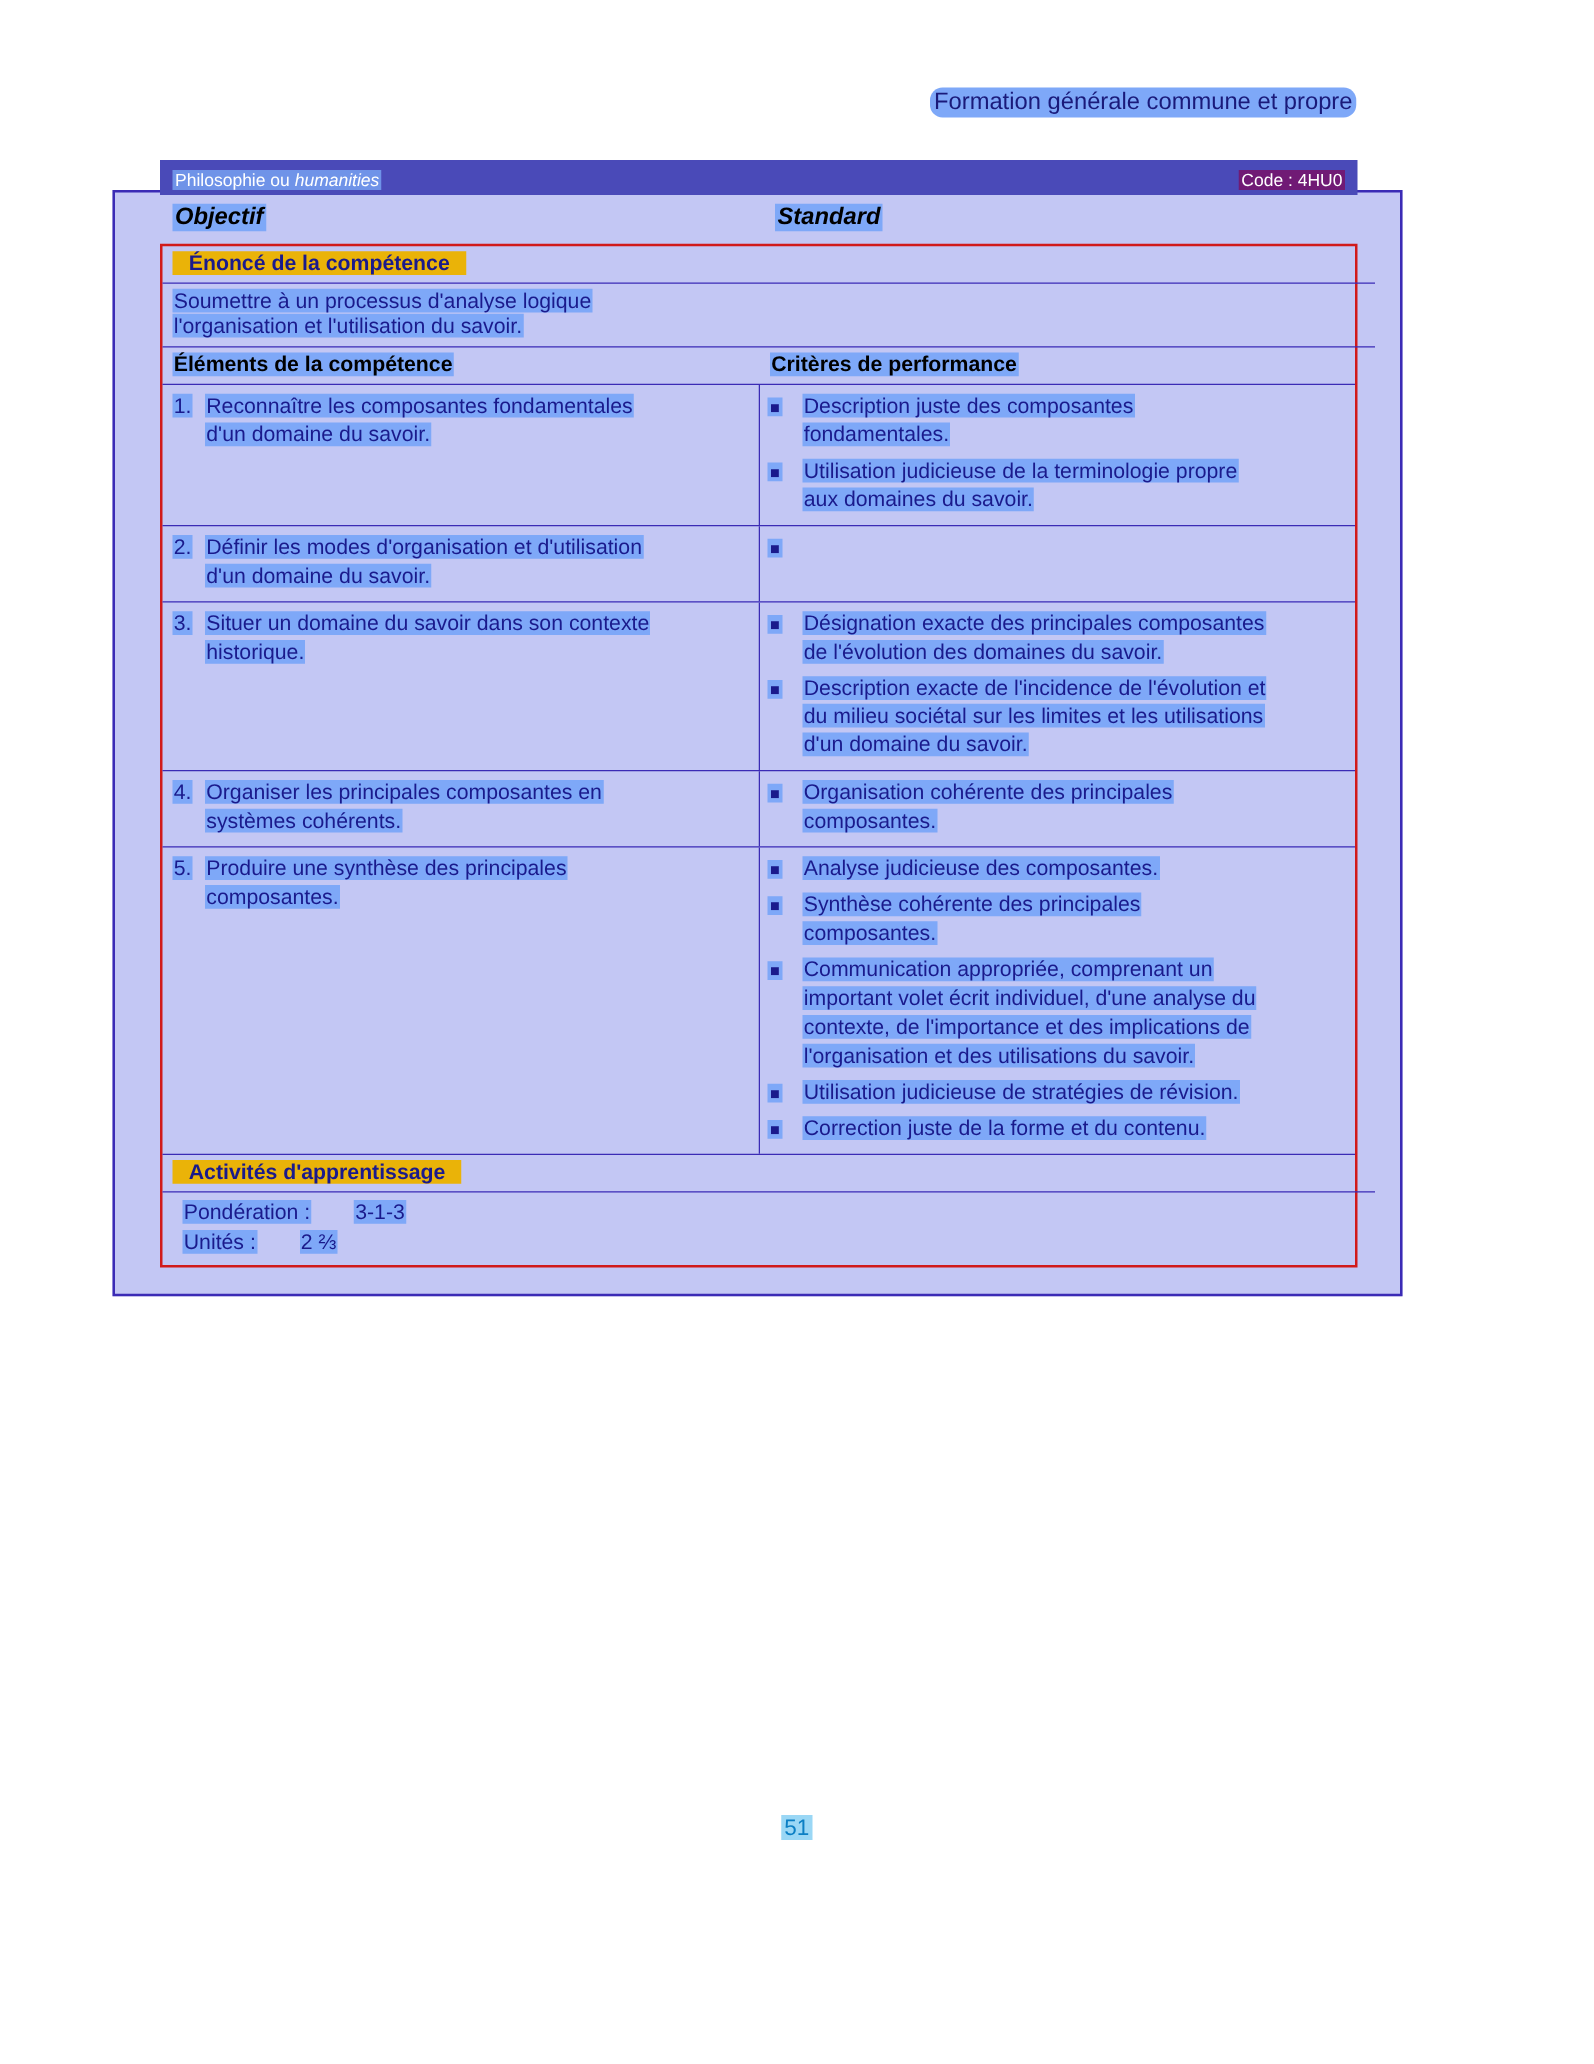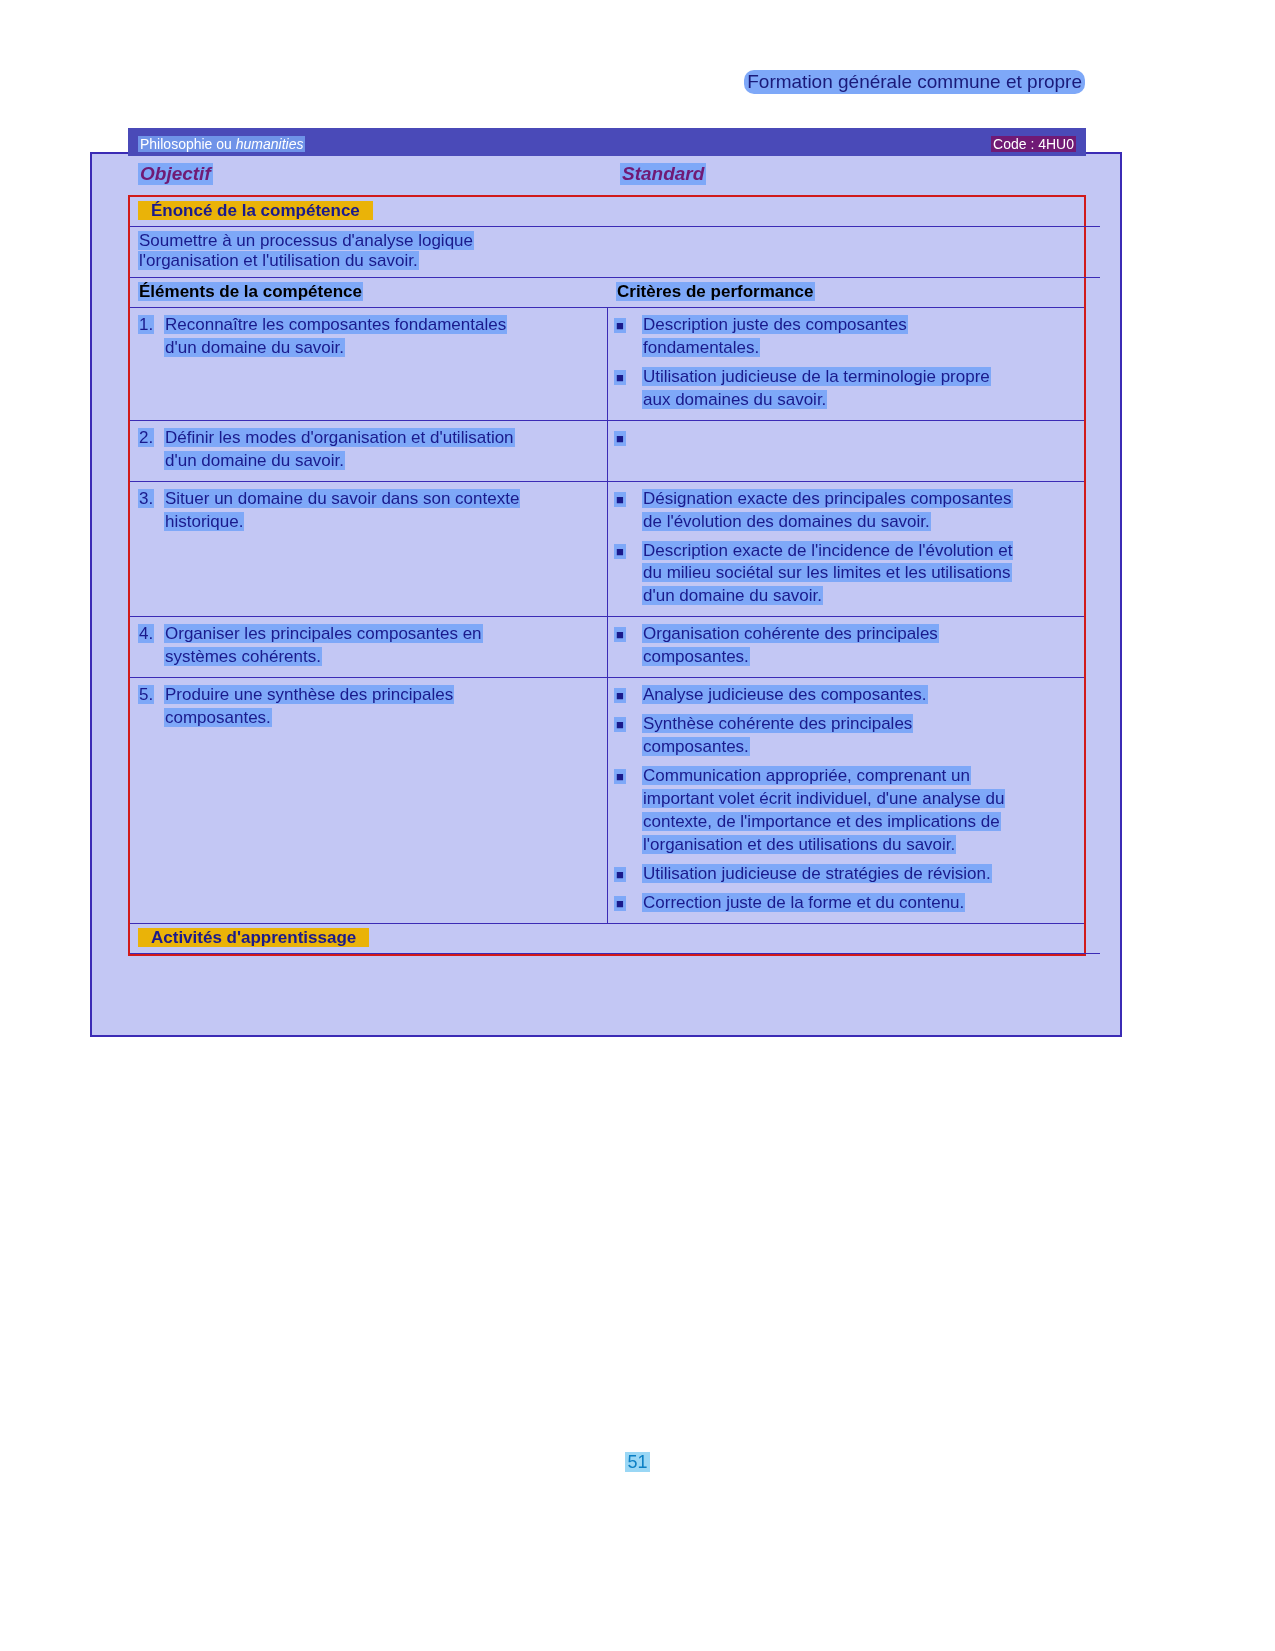--- a/index.html
+++ b/index.html
@@ -63,21 +63,21 @@
   
   .obj-std {
     position: absolute;
     left: 128px;
     top: 160px;
     width: 958px;
     height: 30px;
     font-size: 19px;
     font-style: italic;
     font-weight: bold;
-    color: #701a75;
+    color: #000000;
   }
   .obj-std .objectif {
     position: absolute; left: 10px; top: 3px;
     background: #7ea8f8; padding: 0 2px;
   }
   .obj-std .standard {
     position: absolute; left: 492px; top: 3px;
     background: #7ea8f8; padding: 0 2px;
   }
 
@@ -365,16 +365,24 @@
           <span class="ln"><span>Correction juste de la forme et du contenu.</span></span>
         </div>
       </div>
     </div>
   </div>
 
   <div class="band">
     <span>Activités d'apprentissage</span>
   </div>
 
+  <div class="full">
+    <div class="meta">
+      <span class="k">Pondération :</span><span class="v">3-1-3</span>
+    </div>
+    <div class="meta">
+      <span class="k">Unités :</span><span class="v">2 ⅔</span>
+    </div>
+  </div>
 
 </div>
 
 <div class="page-number"><span>51</span></div>
 
 </body></html>

